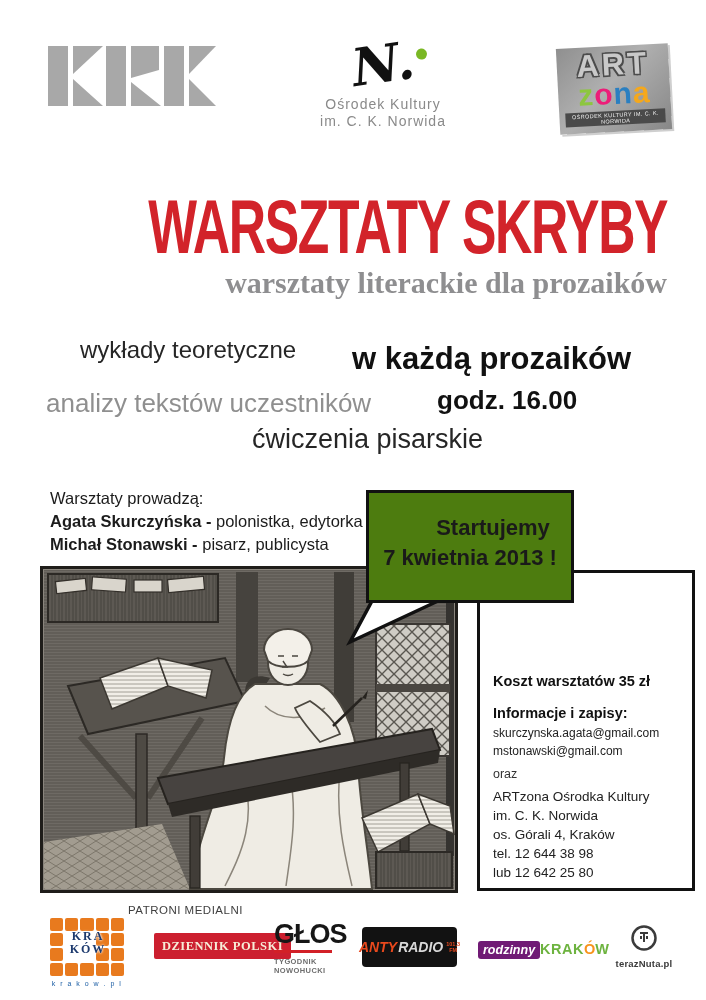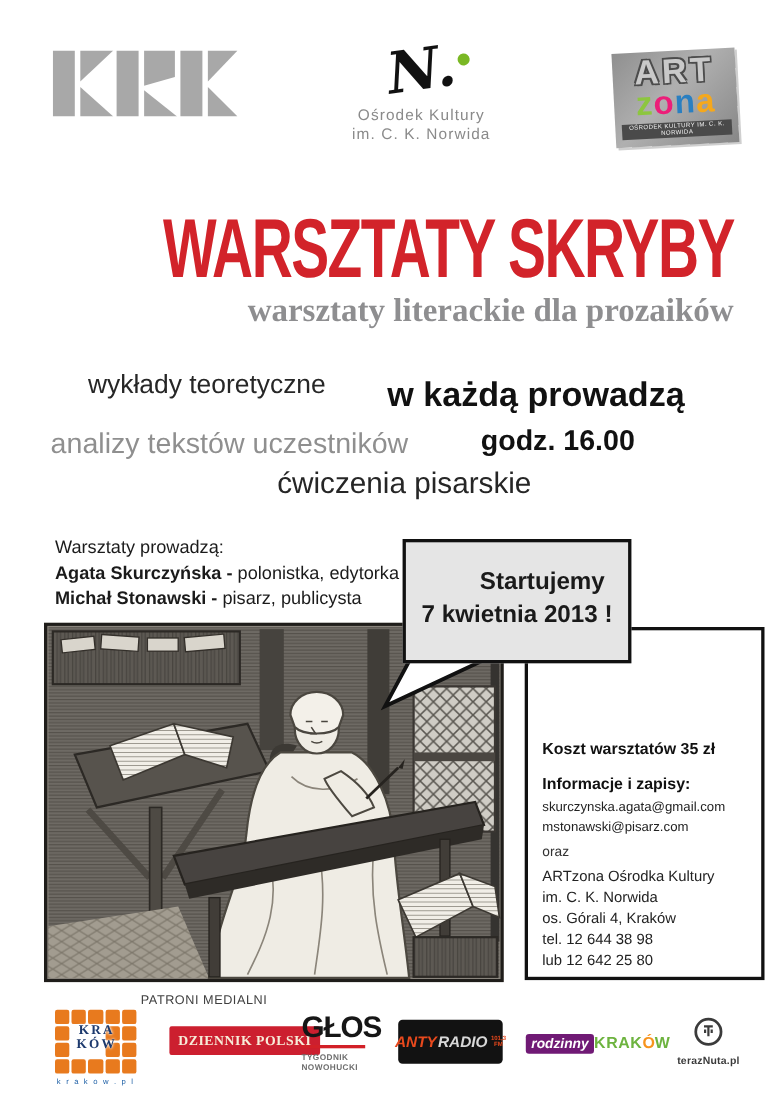--- a/index.html
+++ b/index.html
@@ -33,21 +33,21 @@
   .feat3{left:252px;top:424px;font-size:27px;color:#262626;}
 
   
   .leaders{position:absolute;left:50px;top:487px;font-size:16.5px;color:#1b1b1b;line-height:23px;white-space:nowrap;}
   .leaders b{font-weight:700;}
 
   
   .engraving{position:absolute;left:40px;top:566px;width:418px;height:327px;z-index:1;}
 
   
-  .bubble{position:absolute;left:366px;top:490px;width:208px;height:113px;background:#e5e5e5;border:3.5px solid #111;box-sizing:border-box;z-index:4;text-align:center;padding-top:20px;}
+  .bubble{position:absolute;left:366px;top:490px;width:208px;height:113px;background:#4d7c0f;border:3.5px solid #111;box-sizing:border-box;z-index:4;text-align:center;padding-top:20px;}
   .bubble .l1{font-size:22px;font-weight:700;color:#1a1a1a;line-height:30px;padding-left:46px;}
   .bubble .l2{font-size:22px;font-weight:700;color:#1a1a1a;line-height:30px;}
   .bubble-tail{position:absolute;left:346px;top:598px;z-index:3;}
 
   
   .info-box{position:absolute;left:477px;top:570px;width:218px;height:321px;background:#fff;border:3px solid #111;box-sizing:border-box;z-index:2;padding:100px 6px 0 13px;}
   .info-cost{font-size:14.5px;font-weight:700;color:#111;}
   .info-head{font-size:14.5px;font-weight:700;color:#111;margin-top:16px;}
   .info-mail{font-size:12px;color:#222;line-height:18px;margin-top:3px;}
   .info-oraz{font-size:12.5px;color:#333;margin-top:7px;margin-bottom:6px;}
@@ -114,21 +114,21 @@
     <div class="artzona-zona"><span class="az-z">z</span><span class="az-o">o</span><span class="az-n">n</span><span class="az-a">a</span></div>
     <div class="artzona-cap">OŚRODEK KULTURY IM. C. K. NORWIDA</div>
   </div>
 
   <div class="title-wrap">
     <div class="main-title">WARSZTATY SKRYBY</div>
     <div class="sub-title">warsztaty literackie dla prozaików</div>
   </div>
 
   <div class="feat feat1">wykłady teoretyczne</div>
-  <div class="feat feat-day">w każdą prowadzą</div>
+  <div class="feat feat-day">w każdą prozaików</div>
   <div class="feat feat2">analizy tekstów uczestników</div>
   <div class="feat feat-time">godz. 16.00</div>
   <div class="feat feat3">ćwiczenia pisarskie</div>
 
   <div class="leaders">
     <div>Warsztaty prowadzą:</div>
     <div><b>Agata Skurczyńska -</b><span> polonistka, edytorka</span></div>
     <div><b>Michał Stonawski -</b><span> pisarz, publicysta</span></div>
   </div>
 
@@ -209,21 +209,21 @@
     <polygon points="26,3 92,3 4,44" fill="#ffffff" stroke="#111111" stroke-width="3.5"></polygon>
   </svg>
   <div class="bubble">
     <div class="l1">Startujemy</div>
     <div class="l2">7 kwietnia 2013 !</div>
   </div>
 
   <div class="info-box">
     <div class="info-cost">Koszt warsztatów 35 zł</div>
     <div class="info-head">Informacje i zapisy:</div>
-    <div class="info-mail"><span>skurczynska.agata@gmail.com</span><br><span>mstonawski@pisarz.com</span></div>
+    <div class="info-mail"><span>skurczynska.agata@gmail.com</span><br><span>mstonawski@gmail.com</span></div>
     <div class="info-oraz">oraz</div>
     <div class="info-line">ARTzona Ośrodka Kultury</div>
     <div class="info-line">im. C. K. Norwida</div>
     <div class="info-line">os. Górali 4, Kraków</div>
     <div class="info-line">tel. 12 644 38 98</div>
     <div class="info-line">lub 12 642 25 80</div>
   </div>
 
   <div class="patroni">PATRONI MEDIALNI</div>
 

